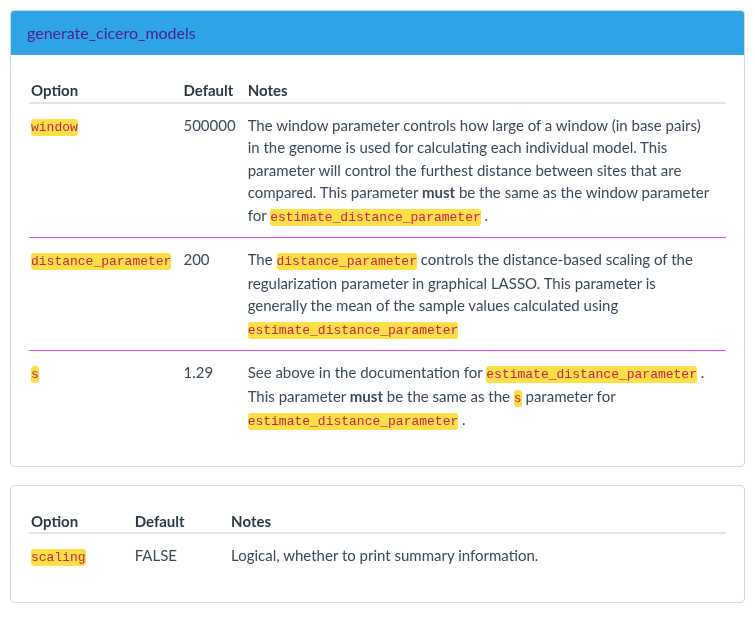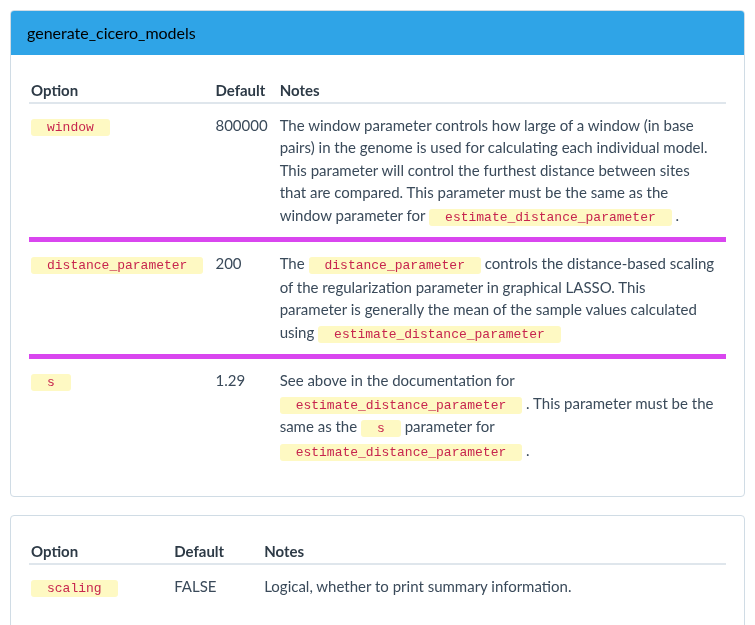--- a/index.html
+++ b/index.html
@@ -13,78 +13,78 @@
     width: 755px;
   }
   .panel {
     border: 1px solid #d0dce5;
     border-radius: 4px;
     margin-bottom: 18px;
     overflow: hidden;
   }
   .panel-header {
     background: #2fa4e7;
-    color: #000000;
+    color: #4c1d95;
     padding: 10px 16px;
     font-size: 16px;
     font-weight: 400;
   }
   .panel-body {
     padding: 18px 18px 24px 18px;
   }
   table {
     width: 100%;
     border-collapse: collapse;
   }
   th {
     text-align: left;
     font-weight: 700;
     color: #2d3a46;
     border-bottom: 2px solid #dfe6ec;
     padding: 6px 10px 0 2px;
     font-size: 15px;
   }
   td {
-    border-top: 5px solid #d946ef;
+    border-top: 1px solid #d946ef;
     padding: 10px 10px 10px 2px;
     vertical-align: top;
     color: #3a4a5a;
   }
   tbody tr:first-child td { border-top: none; }
   td.option-cell { white-space: nowrap; }
   td.default-cell { white-space: nowrap; }
   code {
     font-family: "Menlo", "Consolas", "Courier New", monospace;
-    background: #fef9c3;
+    background: #fde047;
     color: #c7254e;
-    padding: 1px 16px;
+    padding: 1px 0;
     border-radius: 3px;
     font-size: 13px;
   }
-  strong { font-weight: 400; }
+  strong { font-weight: 700; }
 </style>
 </head>
 <body>
 
 <div id="root">
     <div class="panel">
       <div class="panel-header">generate_cicero_models</div>
       <div class="panel-body">
         <table>
           <thead>
             <tr>
               <th>Option</th>
               <th>Default</th>
               <th>Notes</th>
             </tr>
           </thead>
           <tbody>
             <tr>
               <td class="option-cell"><code>window</code></td>
-              <td class="default-cell">800000</td>
+              <td class="default-cell">500000</td>
               <td>The window parameter controls how large of a window (in base pairs) in the genome is used for calculating each individual model. This parameter will control the furthest distance between sites that are compared. This parameter <strong>must</strong> be the same as the window parameter for <code>estimate_distance_parameter</code> .</td>
             </tr>
             <tr>
               <td class="option-cell"><code>distance_parameter</code></td>
               <td class="default-cell">200</td>
               <td>The <code>distance_parameter</code> controls the distance-based scaling of the regularization parameter in graphical LASSO. This parameter is generally the mean of the sample values calculated using <code>estimate_distance_parameter</code></td>
             </tr>
             <tr>
               <td class="option-cell"><code>s</code></td>
               <td class="default-cell">1.29</td>

